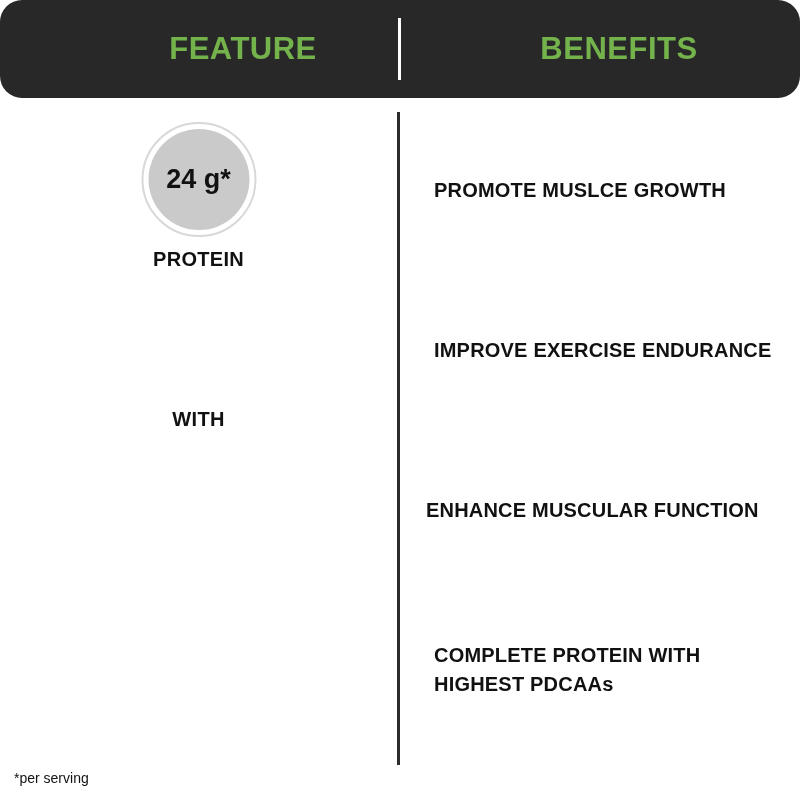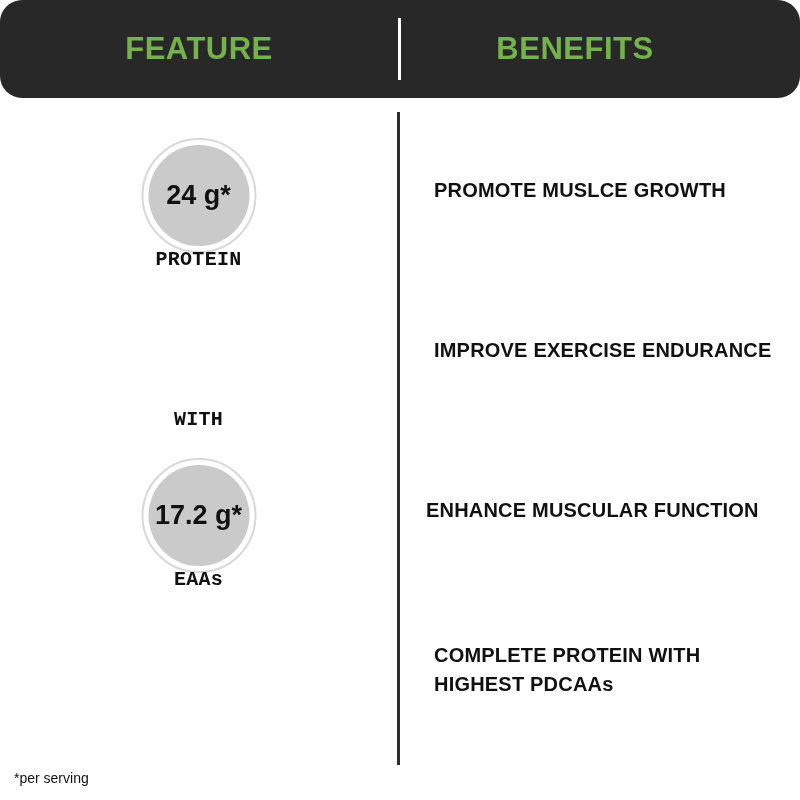--- a/index.html
+++ b/index.html
@@ -26,21 +26,21 @@
     border-radius: 22px;
     display: flex;
     align-items: center;
   }
   .header-cell {
     display: flex;
     align-items: center;
     justify-content: center;
     height: 100%;
   }
-  .header-cell.feature { width: 398px; }
+  .header-cell.feature { width: 398px; margin-left: 44px; }
   .header-cell.benefits { width: 354px; }
   .header-title {
     color: #74b34c;
     font-size: 31px;
     font-weight: bold;
     letter-spacing: 0.5px;
     font-family: "Liberation Sans", sans-serif;
   }
   .header-divider {
     position: absolute;
@@ -69,21 +69,21 @@
     width: 397px;
   }
   .feature-row {
     height: 160px;
     position: relative;
   }
   .circle-wrap {
     position: absolute;
     left: 50%;
     transform: translateX(-50%);
-    top: 28px;
+    top: 12px;
     width: 115px;
     height: 115px;
     border-radius: 50%;
     background: #ffffff;
     border: 2px solid #d8d8d8;
     box-sizing: border-box;
     display: flex;
     align-items: center;
     justify-content: center;
   }
@@ -106,21 +106,21 @@
   .feature-label {
     position: absolute;
     top: 138px;
     left: 0;
     width: 100%;
     text-align: center;
     color: #111111;
     font-size: 20px;
     font-weight: bold;
     letter-spacing: 0.3px;
-    font-family: Liberation Mono, monospace;
+    font-family: Liberation Sans, sans-serif;
   }
 
   
   .benefit-column {
     position: absolute;
     left: 400px;
     top: 110px;
     width: 400px;
   }
   .benefit-row {
@@ -175,28 +175,20 @@
         <span class="circle-value">24 g*</span>
       </div>
     </div>
     <div class="feature-label">PROTEIN</div>
   </div>
 
   <div class="feature-row">
     <div class="feature-label">WITH</div>
   </div>
 
-  <div class="feature-row">
-    <div class="circle-wrap">
-      <div class="circle-inner">
-        <span class="circle-value">17.2 g*</span>
-      </div>
-    </div>
-    <div class="feature-label">EAAs</div>
-  </div>
 
 
 </div>
 
 <div class="benefit-column">
 
   <div class="benefit-row">
     <span class="benefit-text">PROMOTE MUSLCE GROWTH</span>
   </div>
 

